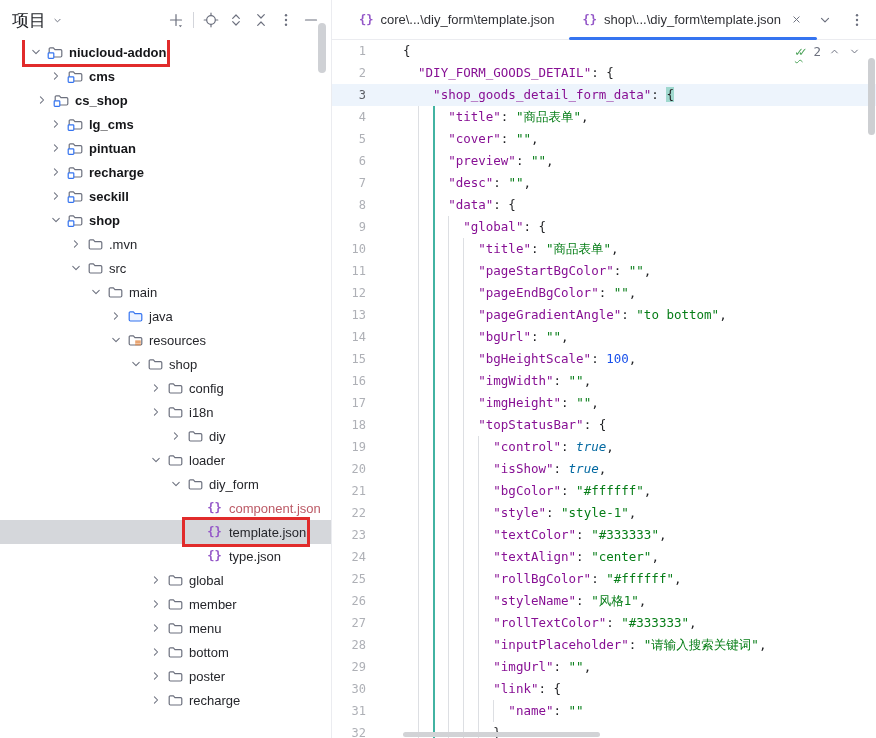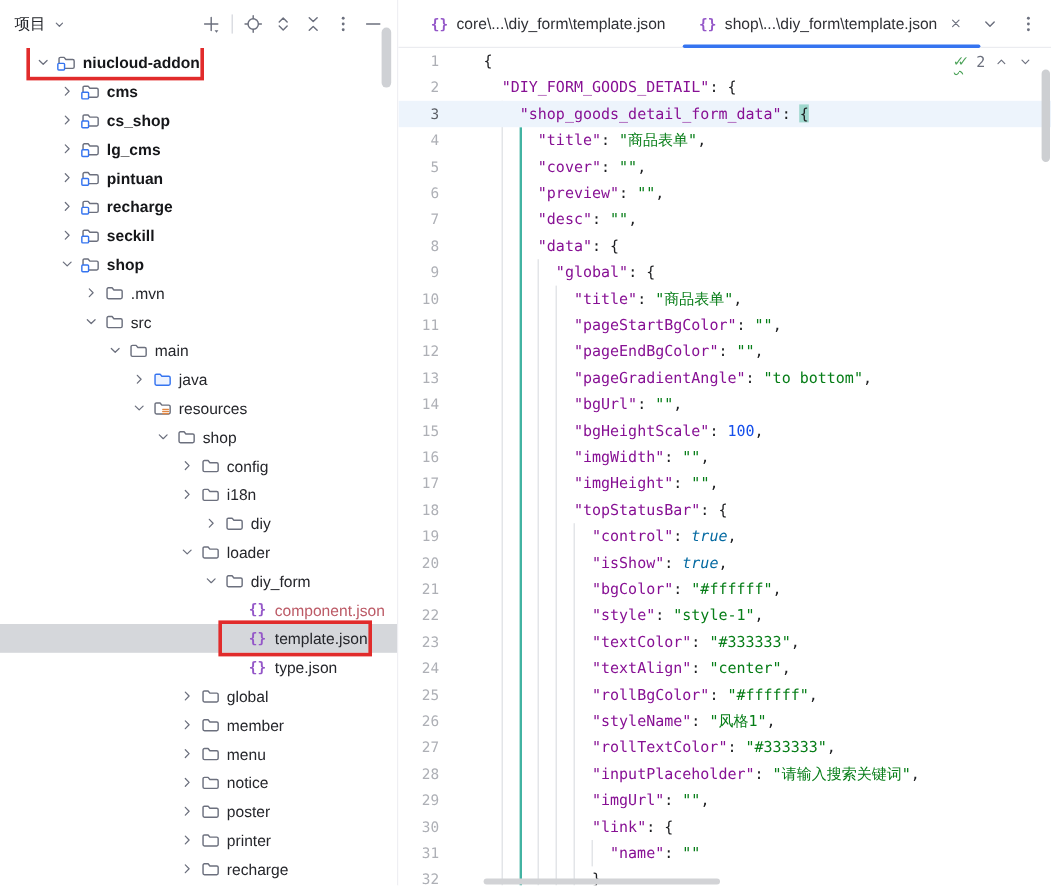--- a/index.html
+++ b/index.html
@@ -4,21 +4,21 @@
 <style>
   * { margin:0; padding:0; box-sizing:border-box; }
   html,body { width:876px; height:738px; overflow:hidden; background:#fff;
               font-family:"Liberation Sans", sans-serif; }
   .app { position:relative; width:876px; height:738px; display:flex; }
 
   
   .panel { width:332px; flex:none; height:738px; border-right:1px solid #EBECF0;
            display:flex; flex-direction:column; position:relative; background:#fff; }
   .panel-header { height:40px; flex:none; display:flex; align-items:center; padding:0 12px; }
-  .panel-title { font-size:13px; color:#222429; }
+  .panel-title { font-size:17px; color:#222429; }
   .panel-title-chev { margin-left:5px; display:flex; }
   .panel-tools { margin-left:auto; display:flex; align-items:center; gap:9px; }
   .tool-btn { width:16px; height:16px; display:flex; align-items:center; justify-content:center; cursor:pointer; }
   .tool-sep { width:1px; height:16px; background:#D3D5DB; }
 
   .tree { flex:1; overflow:hidden; position:relative; padding-top:0; }
   .tree-row { height:24px; display:flex; align-items:center; font-size:13px; color:#25262B; cursor:pointer; }
   .tree-row.selected { background:#D5D7DB; }
   .grp { display:inline-flex; align-items:center; height:22px; }
   .grp.annot { outline:3px solid #E12B2B; outline-offset:1px; }
@@ -148,21 +148,21 @@
             </span>
             <span class="t-icon">
               <svg width="16" height="16" viewBox="0 0 16 16">
                 <path d="M2.2 5c0-.7.5-1.2 1.2-1.2h3l1.5 1.8h5.7c.7 0 1.2.5 1.2 1.2v5c0 .7-.5 1.2-1.2 1.2H3.4c-.7 0-1.2-.5-1.2-1.2z" fill="none" stroke="#6C707E" stroke-width="1.2" stroke-linecap="round" stroke-linejoin="round"></path>
                 <rect x="1.2" y="8.8" width="5.6" height="5.6" rx="0.8" fill="#fff" stroke="#3574F0" stroke-width="1.2"></rect>
               </svg>
             </span>
             <span class="t-label bold">cms</span>
           </span>
         </div>
-        <div class="tree-row" style="padding-left: 46px;">
+        <div class="tree-row" style="padding-left: 32px;">
           <span class="grp">
             <span class="chev">
               <svg width="14" height="14" viewBox="0 0 16 16">
                 <path d="M6.2 4.3 9.8 8l-3.6 3.7" fill="none" stroke="#6C707E" stroke-width="1.2" stroke-linecap="round" stroke-linejoin="round"></path>
               </svg>
             </span>
             <span class="t-icon">
               <svg width="16" height="16" viewBox="0 0 16 16">
                 <path d="M2.2 5c0-.7.5-1.2 1.2-1.2h3l1.5 1.8h5.7c.7 0 1.2.5 1.2 1.2v5c0 .7-.5 1.2-1.2 1.2H3.4c-.7 0-1.2-.5-1.2-1.2z" fill="none" stroke="#6C707E" stroke-width="1.2" stroke-linecap="round" stroke-linejoin="round"></path>
                 <rect x="1.2" y="8.8" width="5.6" height="5.6" rx="0.8" fill="#fff" stroke="#3574F0" stroke-width="1.2"></rect>
@@ -494,51 +494,36 @@
             <span class="chev">
               <svg width="14" height="14" viewBox="0 0 16 16">
                 <path d="M6.2 4.3 9.8 8l-3.6 3.7" fill="none" stroke="#6C707E" stroke-width="1.2" stroke-linecap="round" stroke-linejoin="round"></path>
               </svg>
             </span>
             <span class="t-icon">
               <svg width="16" height="16" viewBox="0 0 16 16">
                 <path d="M2.2 5c0-.7.5-1.2 1.2-1.2h3l1.5 1.8h5.7c.7 0 1.2.5 1.2 1.2v5c0 .7-.5 1.2-1.2 1.2H3.4c-.7 0-1.2-.5-1.2-1.2z" fill="none" stroke="#6C707E" stroke-width="1.2" stroke-linecap="round" stroke-linejoin="round"></path>
               </svg>
             </span>
-            <span class="t-label">notice</span>
+            <span class="t-label">bottom</span>
           </span>
         </div>
         <div class="tree-row" style="padding-left: 146px;">
           <span class="grp">
             <span class="chev">
               <svg width="14" height="14" viewBox="0 0 16 16">
                 <path d="M6.2 4.3 9.8 8l-3.6 3.7" fill="none" stroke="#6C707E" stroke-width="1.2" stroke-linecap="round" stroke-linejoin="round"></path>
               </svg>
             </span>
             <span class="t-icon">
               <svg width="16" height="16" viewBox="0 0 16 16">
                 <path d="M2.2 5c0-.7.5-1.2 1.2-1.2h3l1.5 1.8h5.7c.7 0 1.2.5 1.2 1.2v5c0 .7-.5 1.2-1.2 1.2H3.4c-.7 0-1.2-.5-1.2-1.2z" fill="none" stroke="#6C707E" stroke-width="1.2" stroke-linecap="round" stroke-linejoin="round"></path>
               </svg>
             </span>
             <span class="t-label">poster</span>
-          </span>
-        </div>
-        <div class="tree-row" style="padding-left: 146px;">
-          <span class="grp">
-            <span class="chev">
-              <svg width="14" height="14" viewBox="0 0 16 16">
-                <path d="M6.2 4.3 9.8 8l-3.6 3.7" fill="none" stroke="#6C707E" stroke-width="1.2" stroke-linecap="round" stroke-linejoin="round"></path>
-              </svg>
-            </span>
-            <span class="t-icon">
-              <svg width="16" height="16" viewBox="0 0 16 16">
-                <path d="M2.2 5c0-.7.5-1.2 1.2-1.2h3l1.5 1.8h5.7c.7 0 1.2.5 1.2 1.2v5c0 .7-.5 1.2-1.2 1.2H3.4c-.7 0-1.2-.5-1.2-1.2z" fill="none" stroke="#6C707E" stroke-width="1.2" stroke-linecap="round" stroke-linejoin="round"></path>
-              </svg>
-            </span>
-            <span class="t-label">printer</span>
           </span>
         </div>
         <div class="tree-row" style="padding-left: 146px;">
           <span class="grp">
             <span class="chev">
               <svg width="14" height="14" viewBox="0 0 16 16">
                 <path d="M6.2 4.3 9.8 8l-3.6 3.7" fill="none" stroke="#6C707E" stroke-width="1.2" stroke-linecap="round" stroke-linejoin="round"></path>
               </svg>
             </span>
             <span class="t-icon">

